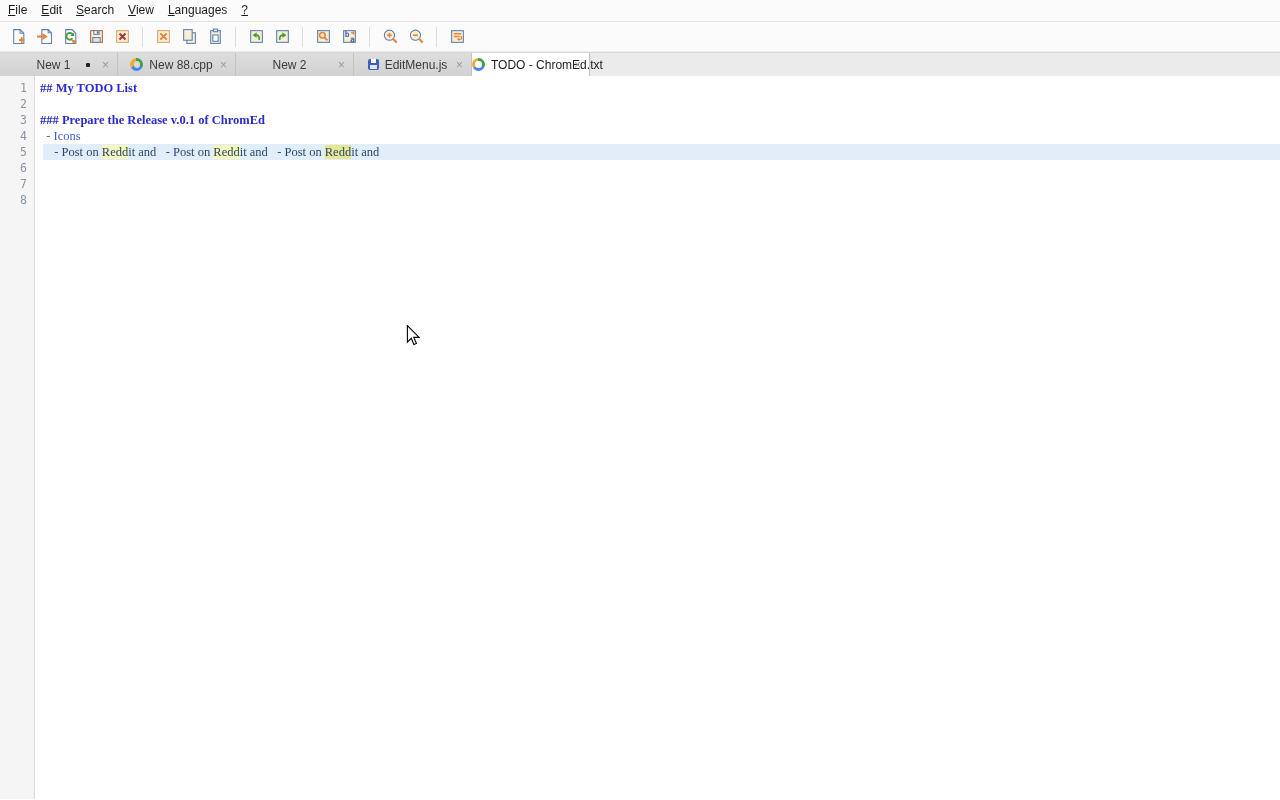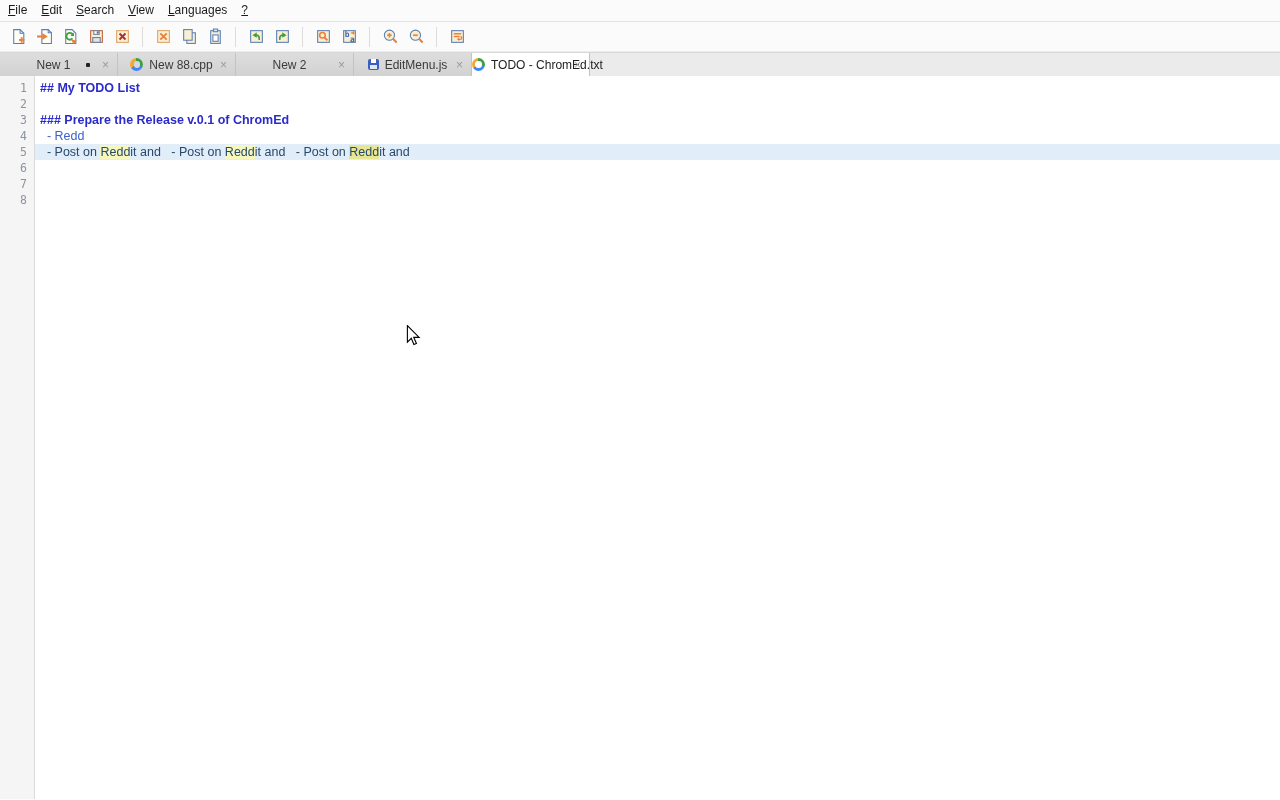--- a/index.html
+++ b/index.html
@@ -157,25 +157,25 @@
   }
   .code-area {
     flex: 1;
     padding-top: 4px;
     overflow: hidden;
   }
   .code-line {
     height: 16px;
     line-height: 16px;
     padding-left: 5px;
-    font-family: Liberation Sans, sans-serif;
+    font-family: Liberation Serif, serif;
     font-size: 12.5px;
     white-space: pre;
   }
-  .code-line.current { background: var(--current-line-bg); }
+  .code-line.current { background: var(--current-line-bg); margin-left: 8px; }
   .seg-heading { color: var(--heading); font-weight: bold; }
   .seg-list    { color: var(--list); }
   .seg-plain   { color: var(--plain); }
   .seg-match         { color: var(--plain); background: var(--match-bg); }
   .seg-match-current { color: var(--plain); background: var(--match-current-bg); }
 
   
   .mouse-cursor {
     position: absolute;
     left: 406px; top: 325px;
@@ -355,21 +355,21 @@
       <div class="ln">4</div>
       <div class="ln">5</div>
       <div class="ln">6</div>
       <div class="ln">7</div>
       <div class="ln">8</div>
     </div>
   <div class="code-area" id="codearea">
       <div class="code-line"><span class="seg-heading">## My TODO List</span></div>
       <div class="code-line"></div>
       <div class="code-line"><span class="seg-heading">### Prepare the Release v.0.1 of ChromEd</span></div>
-      <div class="code-line"><span class="seg-list">  - Redd</span></div>
+      <div class="code-line"><span class="seg-list">  - Icons</span></div>
       <div class="code-line current"><span class="seg-plain">  - Post on </span><span class="seg-match">Redd</span><span class="seg-plain">it and </span><span class="seg-plain">  - Post on </span><span class="seg-match">Redd</span><span class="seg-plain">it and </span><span class="seg-plain">  - Post on </span><span class="seg-match-current">Redd</span><span class="seg-plain">it and</span></div>
       <div class="code-line"></div>
     </div>
 </div>
 
 <span class="mouse-cursor">
   <svg width="15" height="22" viewBox="0 0 12 18">
     <path d="M1 0.5v13.5l3.2-3.1 2.1 5.1 2.1-0.9-2.2-5h4.4z" fill="#ffffff" stroke="#000000" stroke-width="0.9"></path>
   </svg>
 </span>

